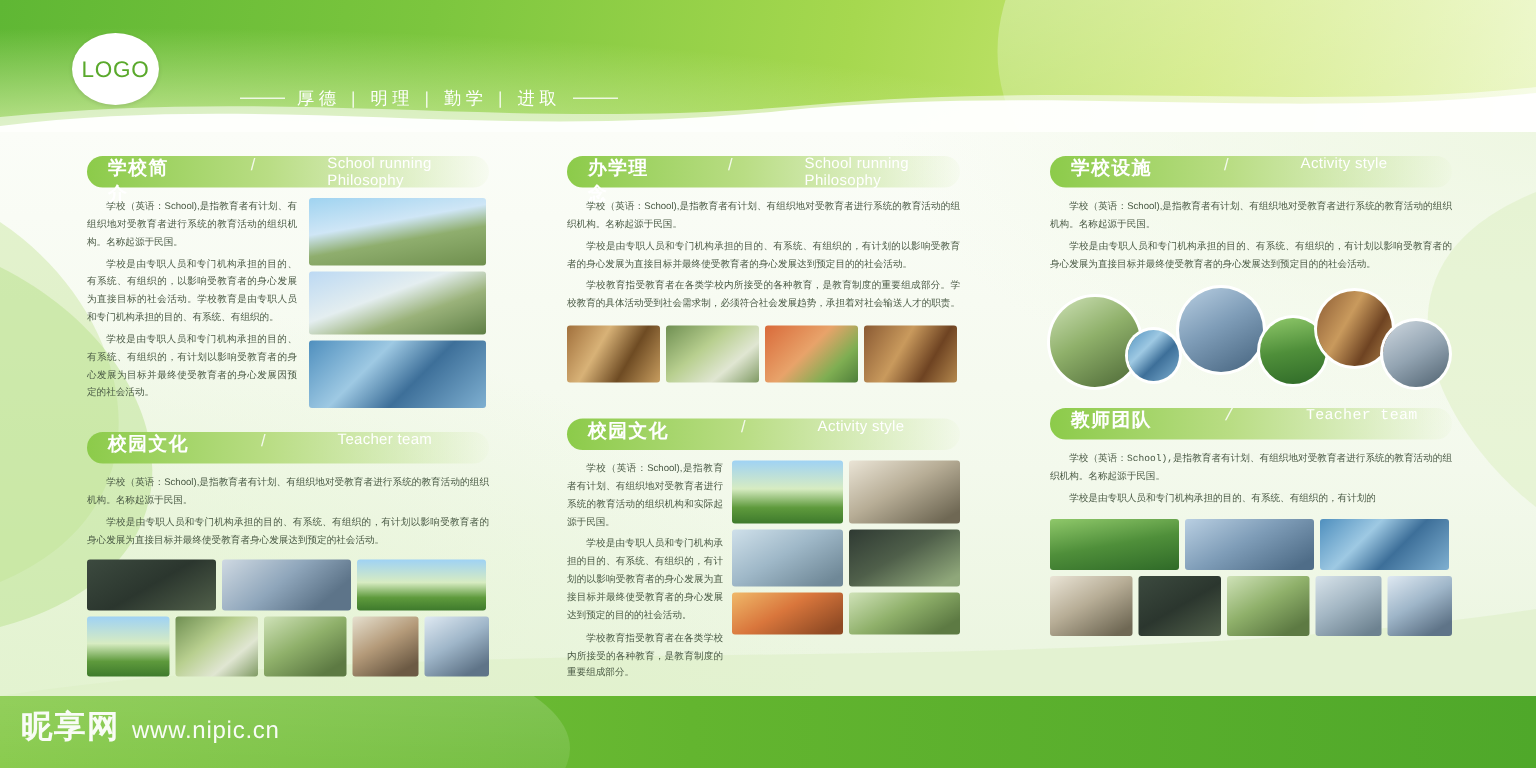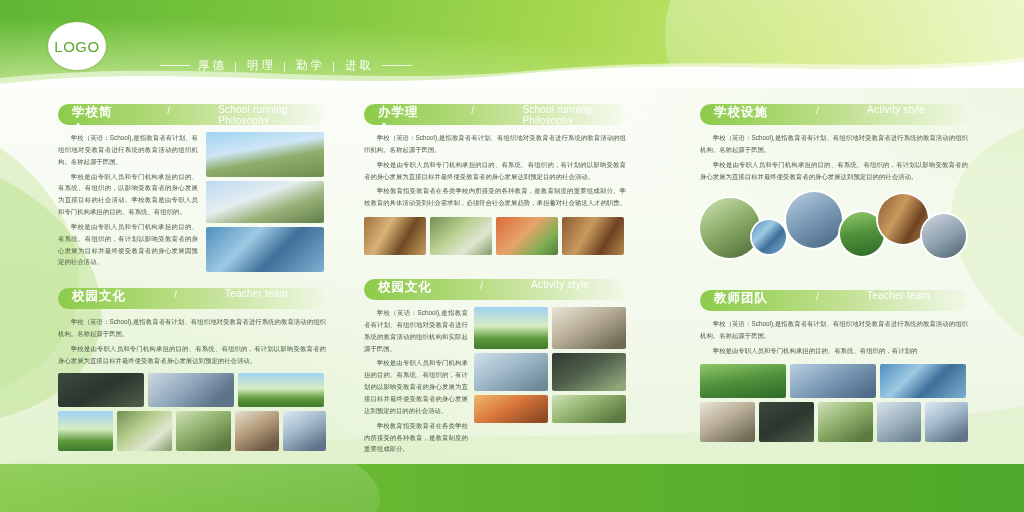--- a/index.html
+++ b/index.html
@@ -74,21 +74,21 @@
   .wm-en{font-size:16px;letter-spacing:.5px;opacity:.95;padding-bottom:1px;}
   .idbox{
     position:absolute;right:14px;top:474px;height:22px;padding:0 10px;
     display:flex;align-items:center;background:rgba(255,255,255,.22);
     color:#ffffff;font-size:11px;letter-spacing:.2px;border-radius:2px;
   }
 
   
   .col{position:absolute;top:104px;}
   .col-left{left:58px;width:268px;}
-  .col-mid{left:364px;width:262px;}
+  .col-mid{left:378px;width:262px;}
   .col-right{left:700px;width:268px;}
 
   
   .pill{
     position:relative;height:21px;border-radius:11px;
     background:linear-gradient(90deg,#8ccb4a 0%, #b9dd84 45%, rgba(230,243,208,.15) 100%);
     display:flex;align-items:flex-start;padding-left:14px;margin-bottom:7px;gap:44px;
   }
   .pill .cn{color:#ffffff;font-size:12.5px;font-weight:bold;letter-spacing:1px;}
   .pill .slash{color:#ffffff;font-size:11px;margin:0 4px;opacity:.85;}
@@ -273,21 +273,21 @@
       <div style="position:relative;height:78px;margin-top:8px;">
         <div class="ph circle ringimg p-stu1" style="position:absolute;left:0;top:8px;width:60px;height:60px;"></div>
         <div class="ph circle ringimg p-glass" style="position:absolute;left:52px;top:30px;width:34px;height:34px;"></div>
         <div class="ph circle ringimg p-build" style="position:absolute;left:86px;top:2px;width:56px;height:56px;"></div>
         <div class="ph circle ringimg p-tree" style="position:absolute;left:140px;top:22px;width:44px;height:44px;"></div>
         <div class="ph circle ringimg p-lib" style="position:absolute;left:178px;top:4px;width:50px;height:50px;"></div>
         <div class="ph circle ringimg p-hall" style="position:absolute;left:222px;top:24px;width:44px;height:44px;"></div>
       </div>
     </div>
 
-    <div style="margin-top:22px;">
+    <div style="margin-top:4px;font-family:Liberation Mono, monospace;">
       <div class="pill">
         <span class="cn">教师团队</span>
         <span class="slash">/</span>
         <span class="en">Teacher team</span>
       </div>
       <p class="para">学校（英语：School),是指教育者有计划、有组织地对受教育者进行系统的教育活动的组织机构。名称起源于民国。</p>
       <p class="para">学校是由专职人员和专门机构承担的目的、有系统、有组织的，有计划的</p>
 
       <div class="row" style="margin-top:7px;">
         <div class="ph p-tree" style="width:86px;height:34px;"></div>
@@ -298,14 +298,18 @@
         <div class="ph p-teach" style="width:56px;height:40px;"></div>
         <div class="ph p-board" style="width:56px;height:40px;"></div>
         <div class="ph p-stu1" style="width:56px;height:40px;"></div>
         <div class="ph p-steps" style="width:44px;height:40px;"></div>
         <div class="ph p-stu3" style="width:44px;height:40px;"></div>
       </div>
     </div>
   </div>
 
   <div class="footer"></div>
+  <div class="watermark">
+    <span class="wm-cn">昵享网</span>
+    <span class="wm-en">www.nipic.cn</span>
+  </div>
 
 </div>
 
 </body></html>

